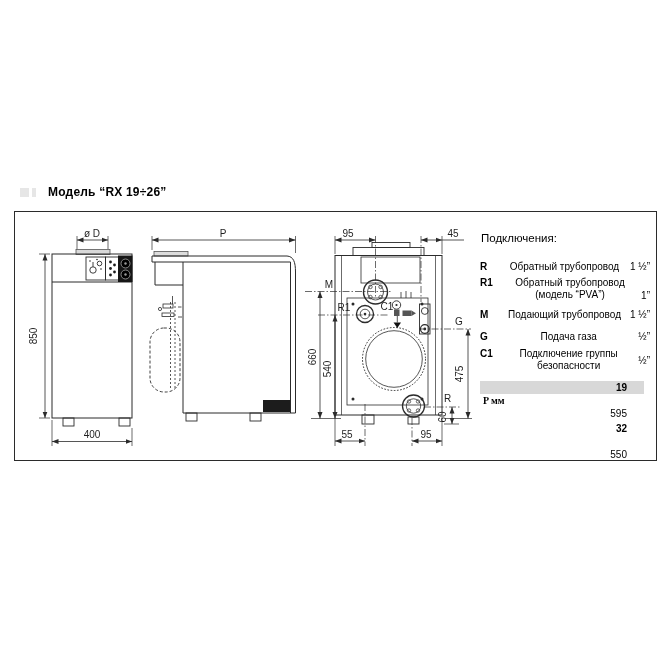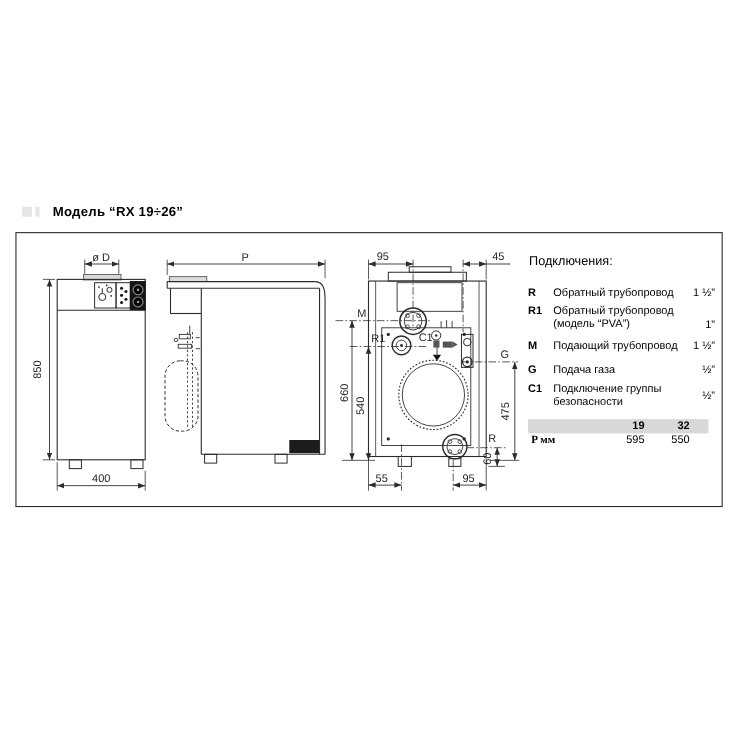--- a/index.html
+++ b/index.html
@@ -8,27 +8,27 @@
   .faint{position:absolute;background:#e6e6e6;}
   #title{position:absolute;left:48px;top:185px;font-size:12px;font-weight:bold;letter-spacing:.2px;}
   #frame{position:absolute;left:14px;top:211px;width:641px;height:248px;border:1px solid #2b2b2b;}
   svg{position:absolute;left:0;top:0;}
   svg text{font-family:"Liberation Sans",sans-serif;font-size:10px;fill:#1f1f1f;}
   
   #conn{position:absolute;left:480px;top:230px;width:170px;height:150px;font-size:10px;}
   .c-heading{position:absolute;left:1px;top:2px;font-size:11.5px;}
   .c-row{position:absolute;left:0;width:170px;display:flex;}
   .c-code{width:23px;font-weight:bold;flex:0 0 23px;}
-  .c-label{flex:1 1 auto;white-space:pre-line;line-height:12px;}
+  .c-label{flex:1 1 auto;white-space:pre-line;line-height:12px;text-align:center;}
   .c-size{flex:0 0 auto;text-align:center;margin-left:4px;}
   .c-row.sz-end .c-size{align-self:flex-end;}
   .c-row.sz-mid .c-size{align-self:center;}
   
   #tbl{position:absolute;left:480px;top:381px;width:164px;font-size:10px;}
-  .t-row{display:flex;height:13px;line-height:13px;padding-right:17px;}
+  .t-row{display:flex;height:13px;line-height:13px;padding-right:17px;flex-direction:column;}
   .t-gray{background:#d8d8d8;}
   .t-head{background:#d8d8d8;font-weight:bold;}
   .t-label{flex:1 1 auto;font-weight:bold;padding-left:3px;font-family:Liberation Serif, serif;}
   .t-v{flex:0 0 41px;text-align:right;}
 </style>
 </head>
 <body>
 <div id="page">
 
 <div class="faint" style="left:20px;top:188px;width:9px;height:9px;"></div>

